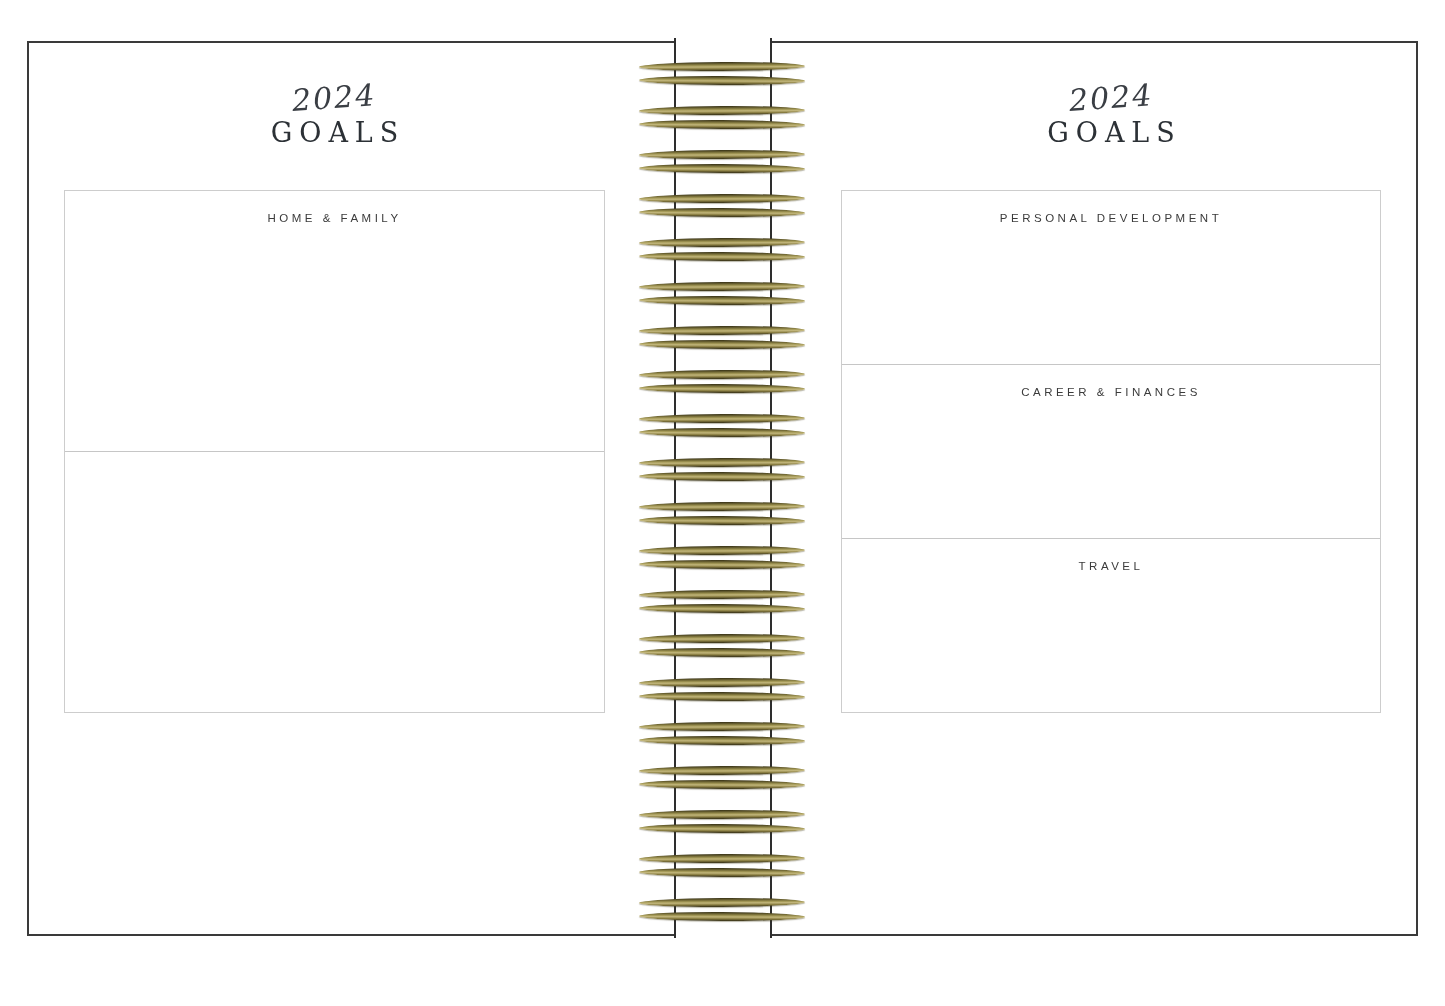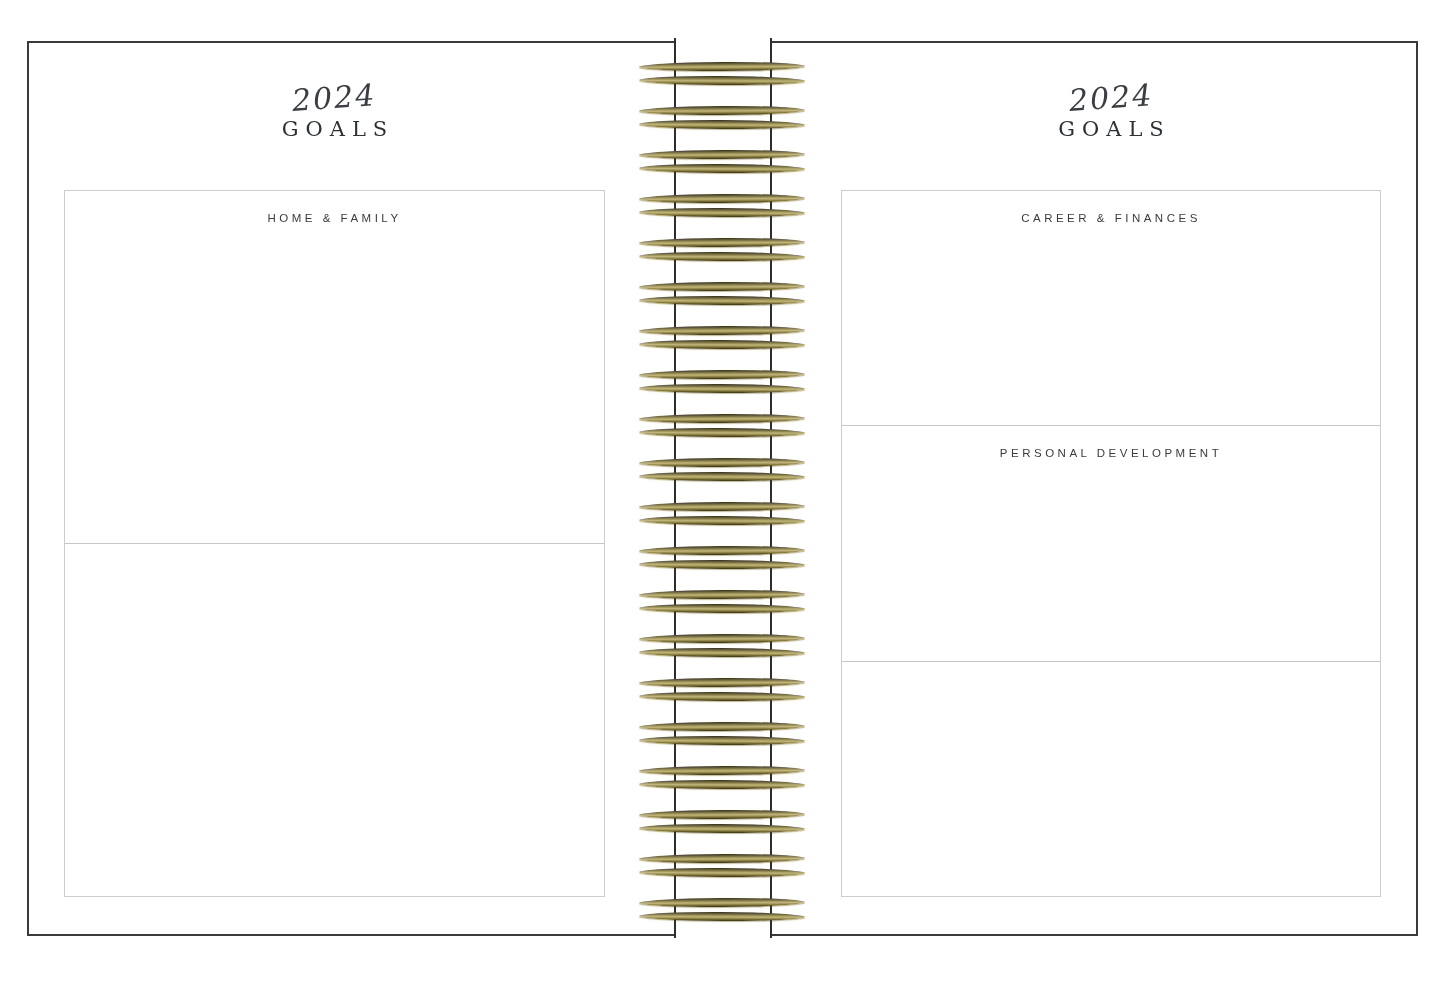--- a/index.html
+++ b/index.html
@@ -51,34 +51,34 @@
     font-size: 30px;
     letter-spacing: 2px;
     color: #3a3e44;
     display: inline-block;
     transform: rotate(-4deg);
     line-height: 1;
   }
   .page-title {
     margin-top: 6px;
     font-family: "DejaVu Serif", serif;
-    font-size: 21px;
+    font-size: 27px;
     font-weight: 500;
     letter-spacing: 7px;
     text-indent: 7px;
     color: #2c3136;
     line-height: 1;
   }
 
   .goal-box {
     position: absolute;
     top: 149px;               
     left: 0;
     width: 100%;
-    height: 707px;
+    height: 523px;
     border: 1px solid #cdcdcd;
     box-sizing: border-box;
     display: flex;
     flex-direction: column;
     background: #ffffff;
   }
   .goal-section {
     flex: 1 1 0;
     position: relative;
   }
@@ -163,28 +163,29 @@
     </div>
   </section>
 
   <section class="page page-right">
     <header class="page-header">
       <div class="year-script">2024</div>
       <div class="page-title">GOALS</div>
     </header>
     <div class="goal-box">
       <div class="goal-section">
+        <div class="goal-label">PERSONAL DEVELOPMENT</div>
+        <div class="notes-area"></div>
+      </div>
+      <div class="goal-section">
         <div class="goal-label">CAREER &amp; FINANCES</div>
         <div class="notes-area"></div>
       </div>
       <div class="goal-section">
-        <div class="goal-label">PERSONAL DEVELOPMENT</div>
-        <div class="notes-area"></div>
-      </div>
-      <div class="goal-section">
+        <div class="goal-label">TRAVEL</div>
         <div class="notes-area"></div>
       </div>
     </div>
   </section>
 
   <div class="gutter"></div>
   <div class="spiral" id="spiral">
       <div class="coil" style="top: 62px; transform: rotate(-0.3deg);"></div>
       <div class="coil" style="top: 76px; transform: rotate(0.3deg);"></div>
       <div class="coil" style="top: 106px; transform: rotate(-0.3deg);"></div>

